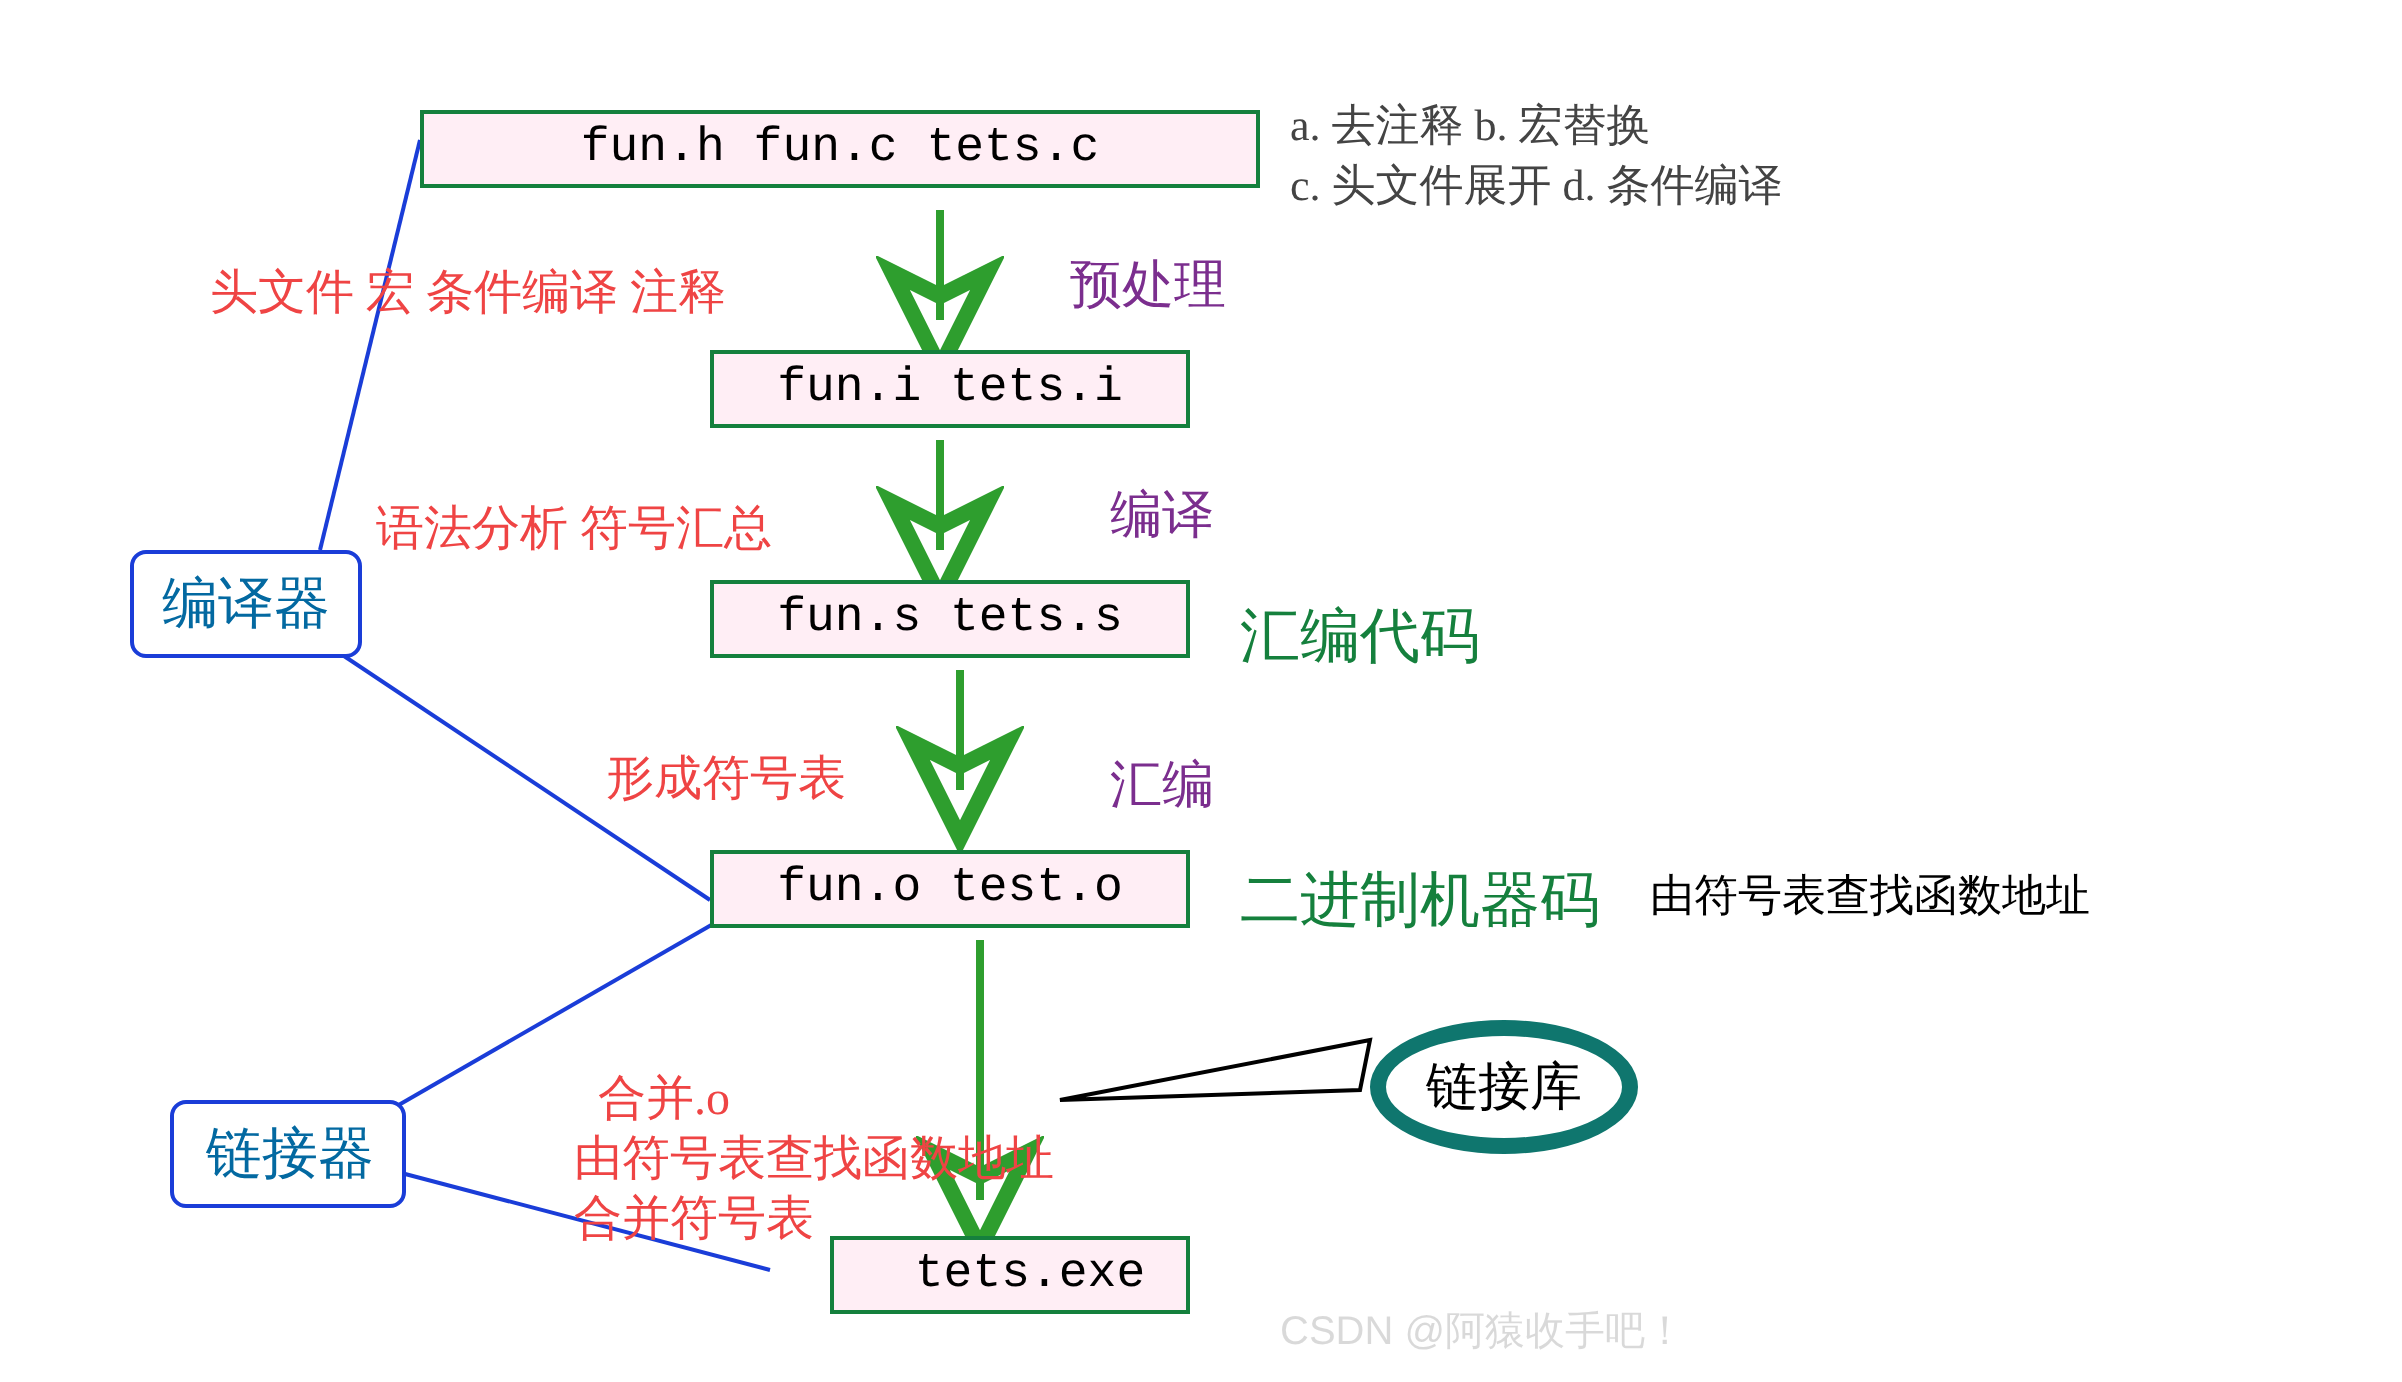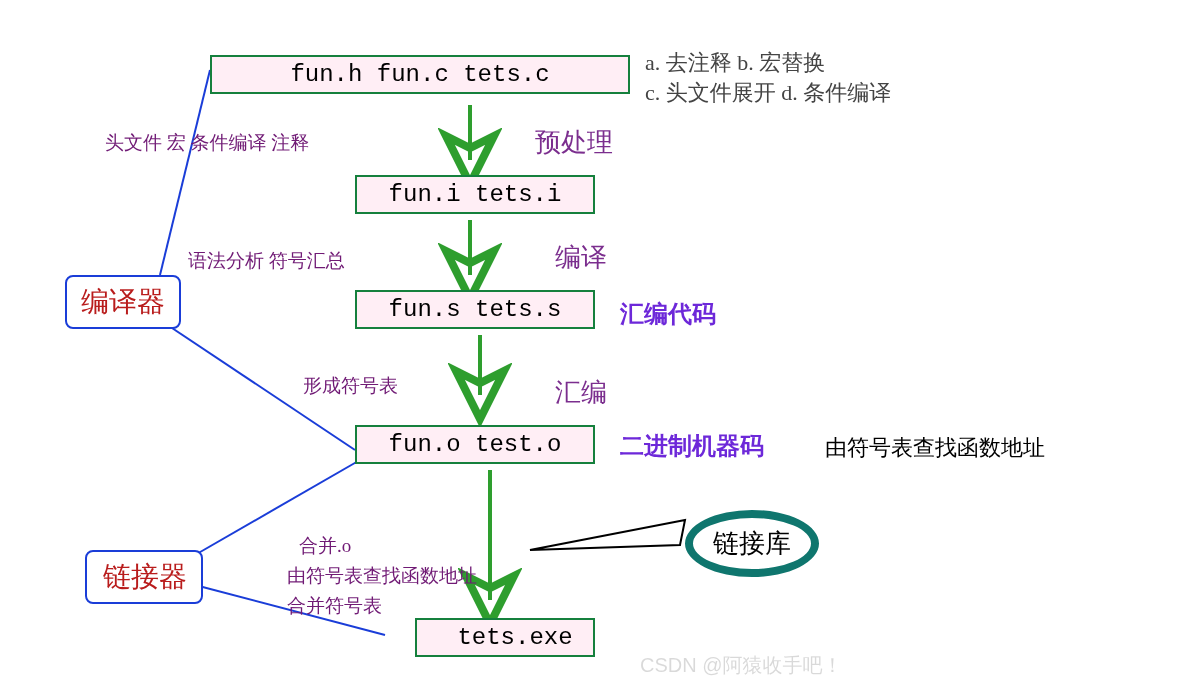--- a/index.html
+++ b/index.html
@@ -18,48 +18,47 @@
       font-family: "Courier New", monospace;
       font-size: 24px;
       padding: 4px 8px;
       text-align: center;
     }
     .box-blue {
       position: absolute;
       border: 2px solid #1a3dd8;
       border-radius: 8px;
       background: white;
-      color: #b91c1c;
+      color: #0369a1;
       font-size: 28px;
       padding: 6px 14px;
     }
     .ellipse {
       position: absolute;
       border: 8px solid #0f766e;
       border-radius: 50%;
       font-size: 26px;
       padding: 8px 20px;
       background: white;
       text-align: center;
     }
     .text-purple {
       position: absolute;
       color: #7b2e8e;
       font-size: 26px;
     }
     .text-red {
       position: absolute;
-      color: #701a75;
-      font-size: 19px;
+      color: #ef4444;
+      font-size: 24px;
     }
     .text-cyan {
       position: absolute;
-      color: #6d28d9;
-      font-size: 24px;
-      font-weight: bold;
+      color: #15803d;
+      font-size: 30px;
     }
     .text-gray {
       position: absolute;
       color: #444;
       font-size: 22px;
     }
     .text-black {
       position: absolute;
       color: #000;
       font-size: 22px;

